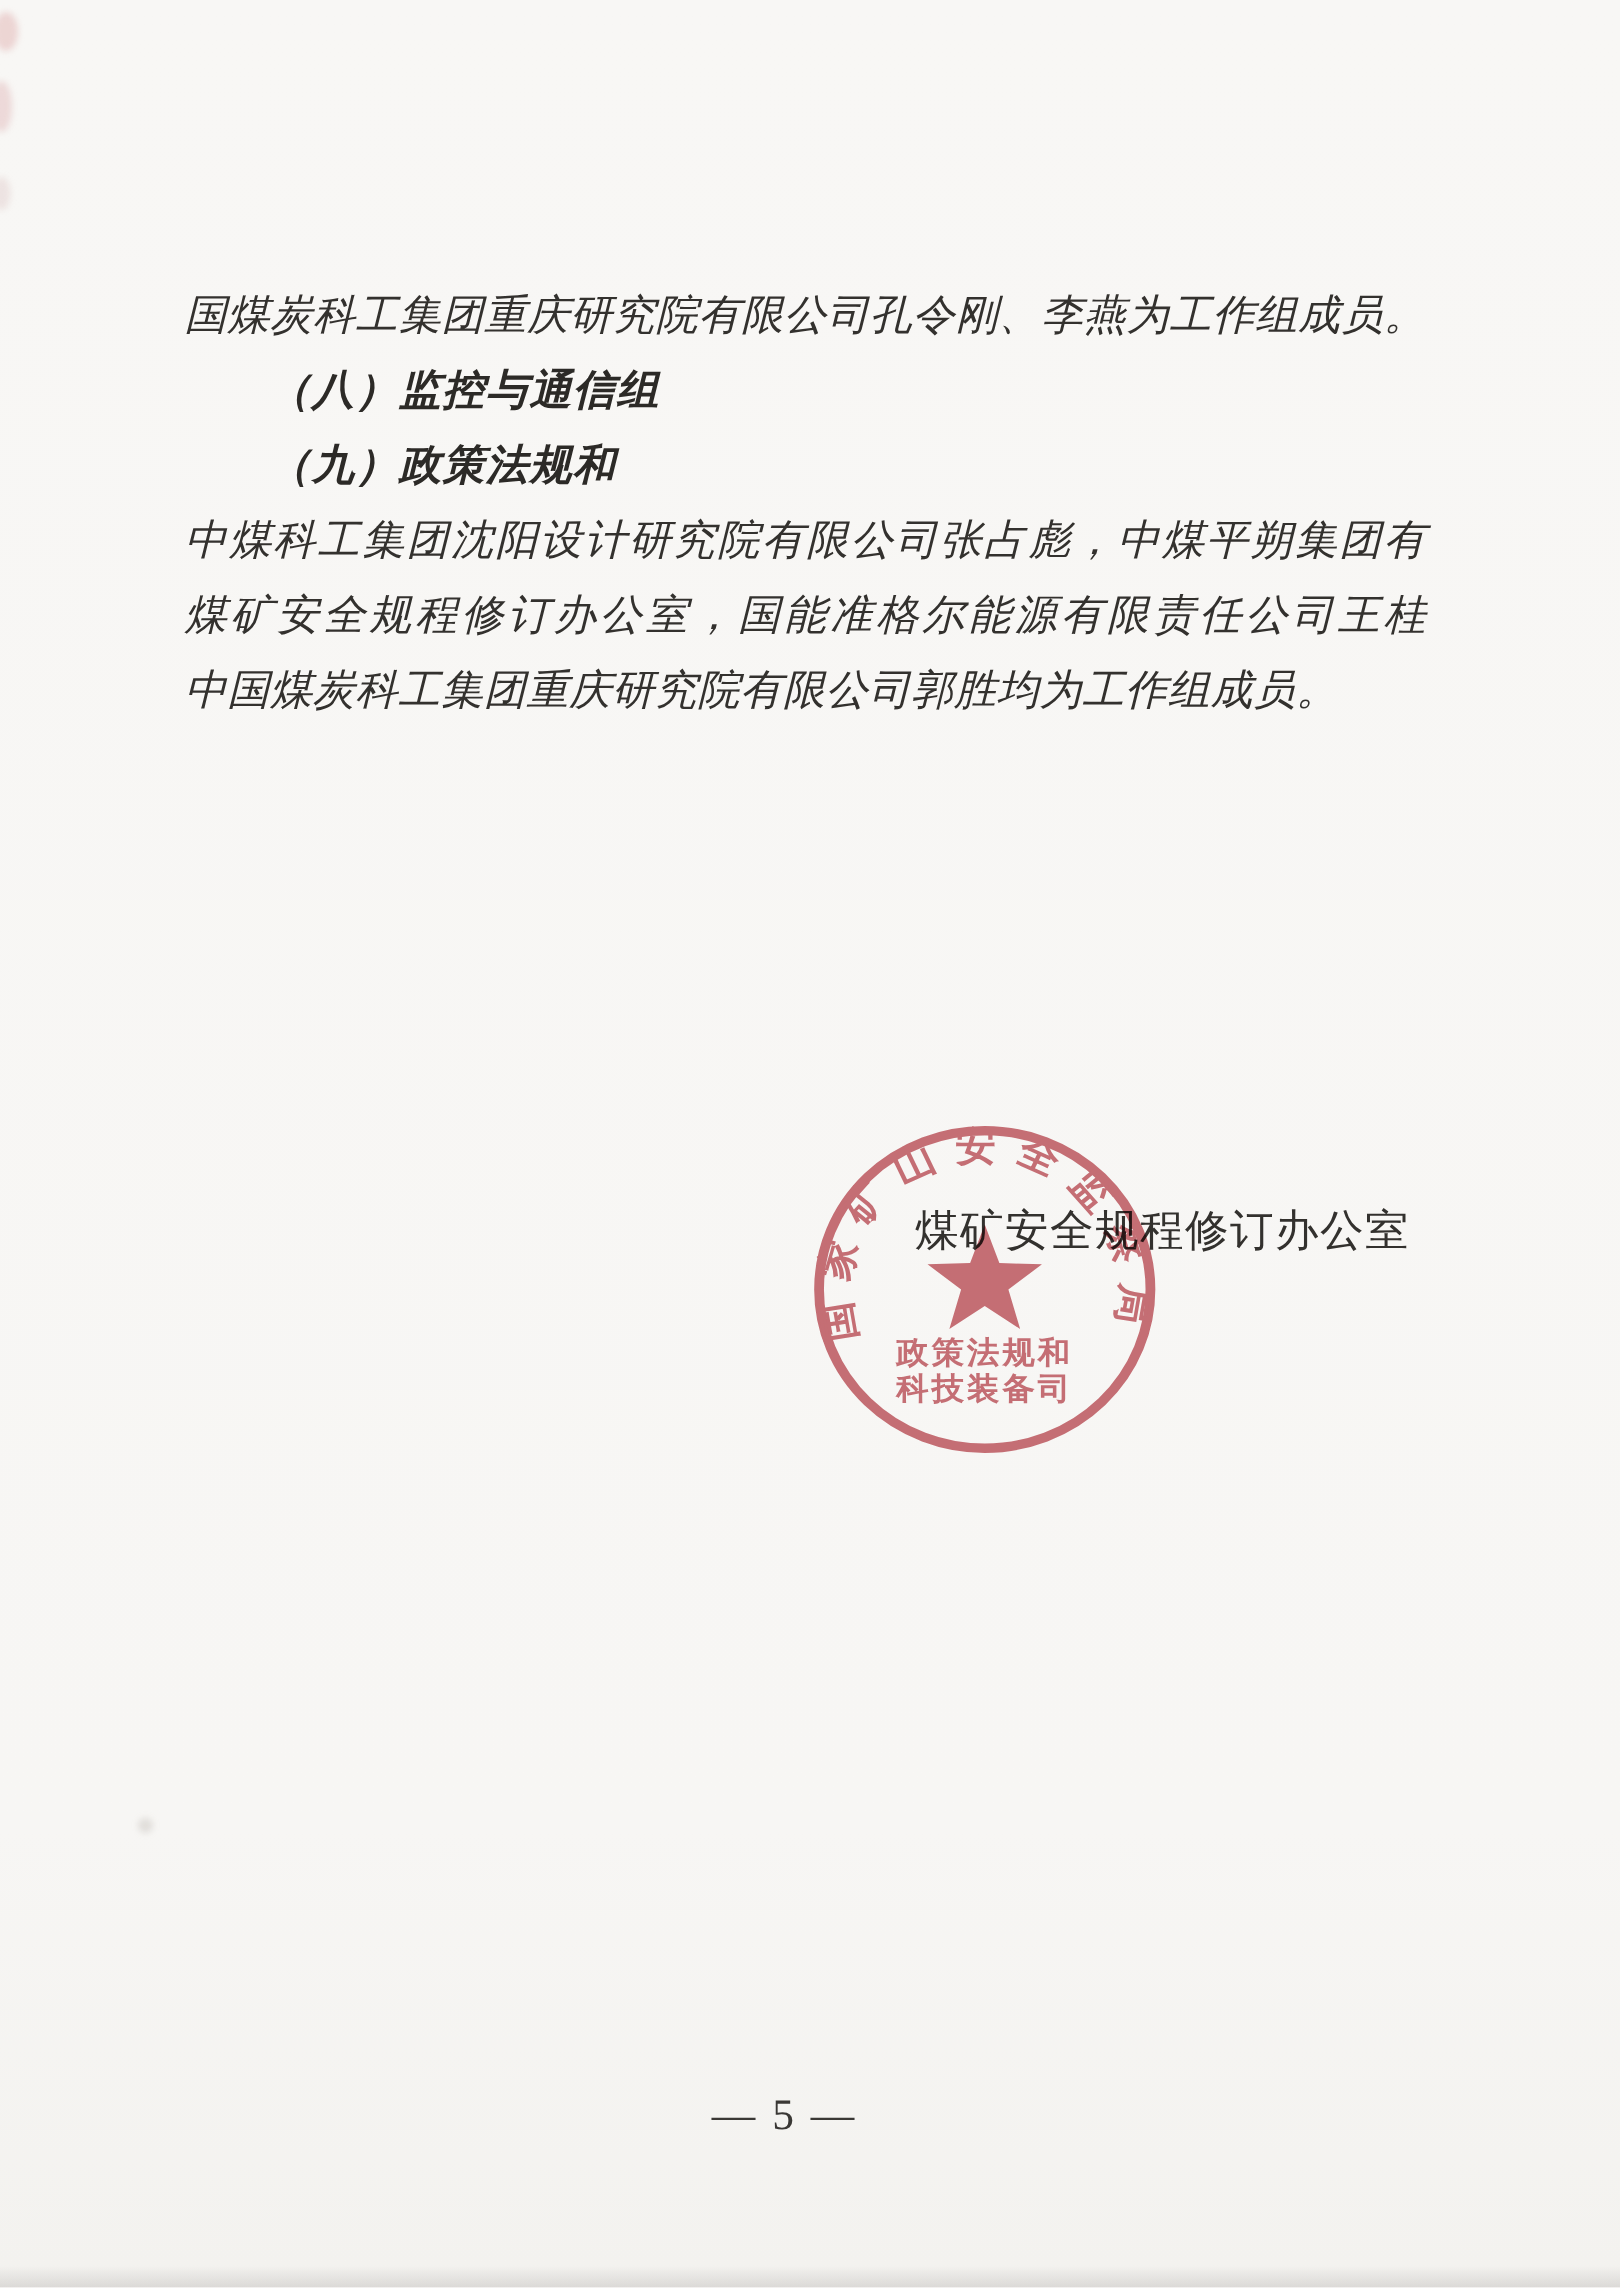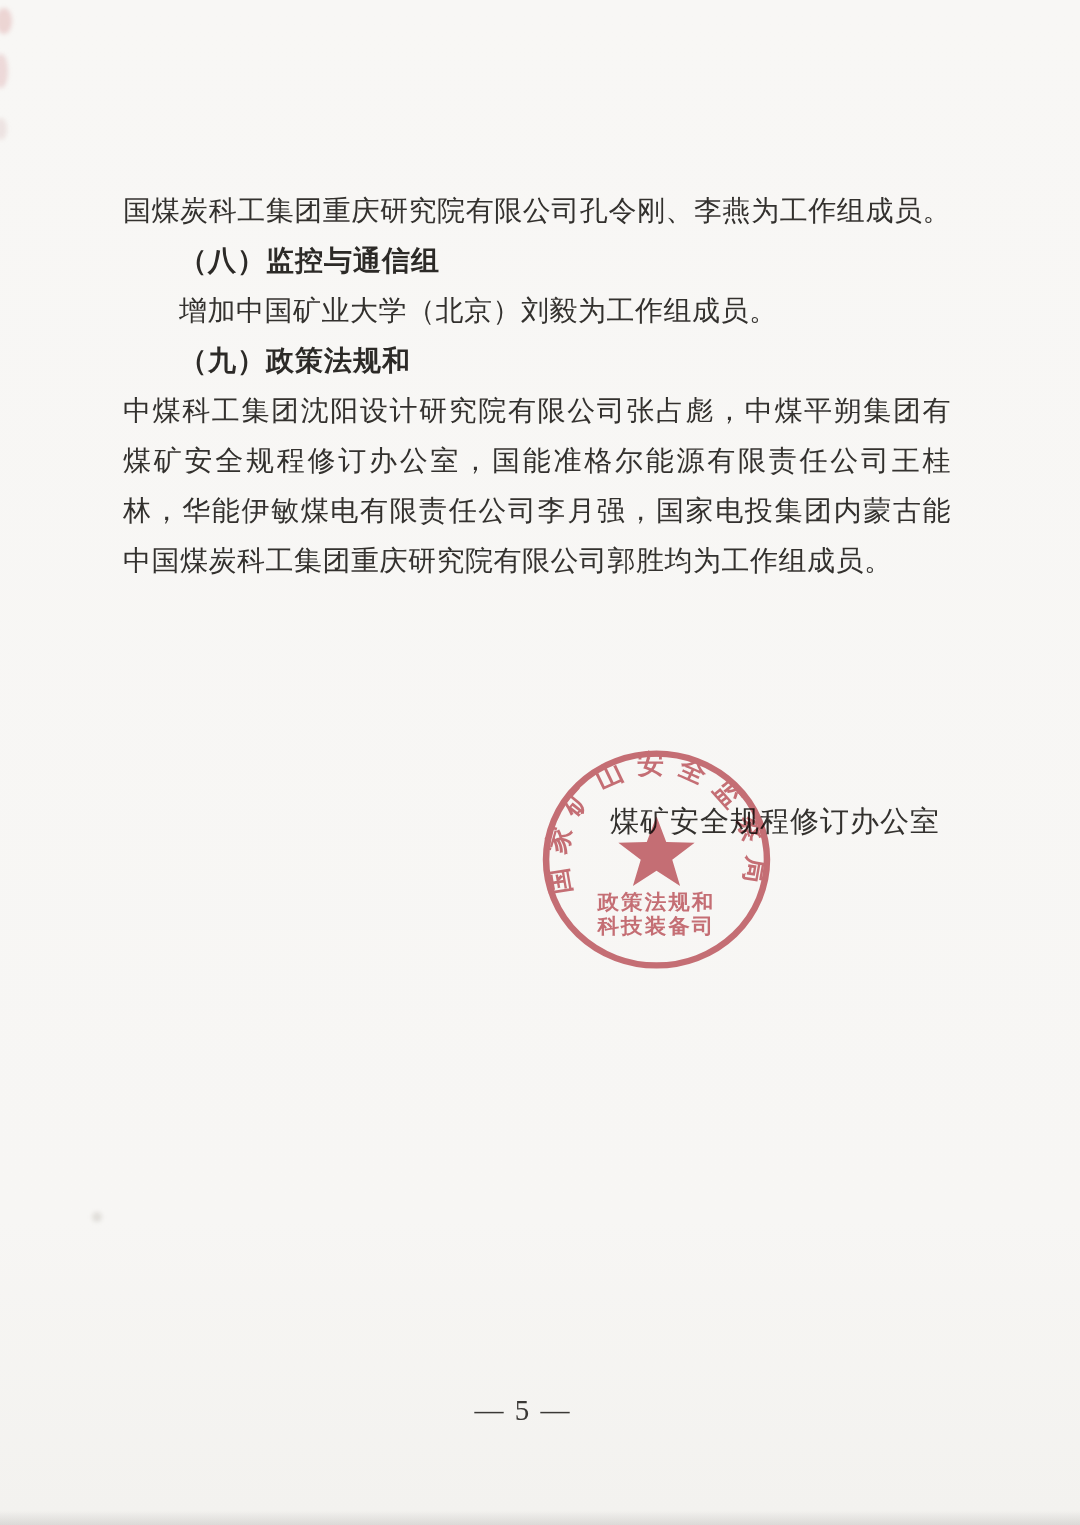--- a/index.html
+++ b/index.html
@@ -16,21 +16,21 @@
   }
   
   .doc-body {
     position: absolute;
     left: 123px; top: 186px; width: 828px;
     font-size: 28px;
     line-height: 50px;
     color: #33312e;
     letter-spacing: 0.5px;
   }
-  .line { height: 50px; text-align: left; }
+  .line { height: 50px; text-align: left; font-style: italic; }
   .line.fill { text-align: justify; text-align-last: justify; }
   .line.indent { padding-left: 56px; }
   .line.heading { font-weight: 700; color: #2c2a27; letter-spacing: 1px; }
   
   .signature {
     position: absolute;
     left: 340px; top: 796px; width: 600px;
     text-align: right;
     font-size: 29px;
     line-height: 50px;
@@ -81,25 +81,23 @@
 <div class="page">
 
   <div class="speck s1"></div>
   <div class="speck s2"></div>
   <div class="speck s3"></div>
   <div class="speck s4"></div>
 
   <div class="doc-body">
     <div class="line fill">国煤炭科工集团重庆研究院有限公司孔令刚、李燕为工作组成员。</div>
     <div class="line indent heading">（八）监控与通信组</div>
-    <div class="line indent">增加中国矿业大学（北京）刘毅为工作组成员。</div>
     <div class="line indent heading">（九）政策法规和</div>
     <div class="line fill">中煤科工集团沈阳设计研究院有限公司张占彪，中煤平朔集团有</div>
     <div class="line fill">煤矿安全规程修订办公室，国能准格尔能源有限责任公司王桂</div>
-    <div class="line fill">林，华能伊敏煤电有限责任公司李月强，国家电投集团内蒙古能</div>
     <div class="line">中国煤炭科工集团重庆研究院有限公司郭胜均为工作组成员。</div>
   </div>
 
   <div class="signature">
     <div>煤矿安全规程修订办公室</div>
   </div>
 
   <svg class="seal" viewBox="0 0 240 240" preserveAspectRatio="none" aria-hidden="true">
     <defs>
       <path id="sealArc" d="M 35.4 147.8 A 90 90 0 1 1 204.6 147.8" fill="none"></path>

